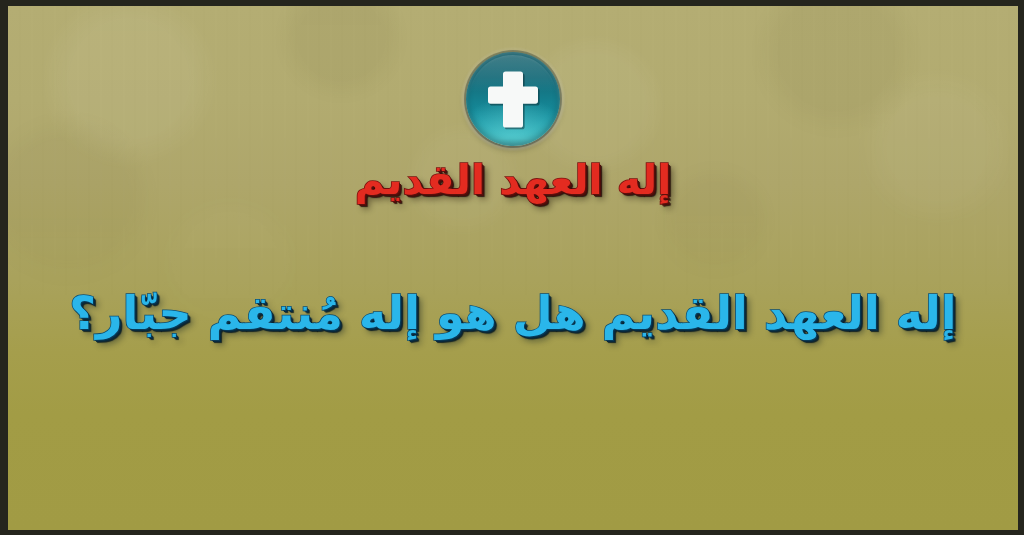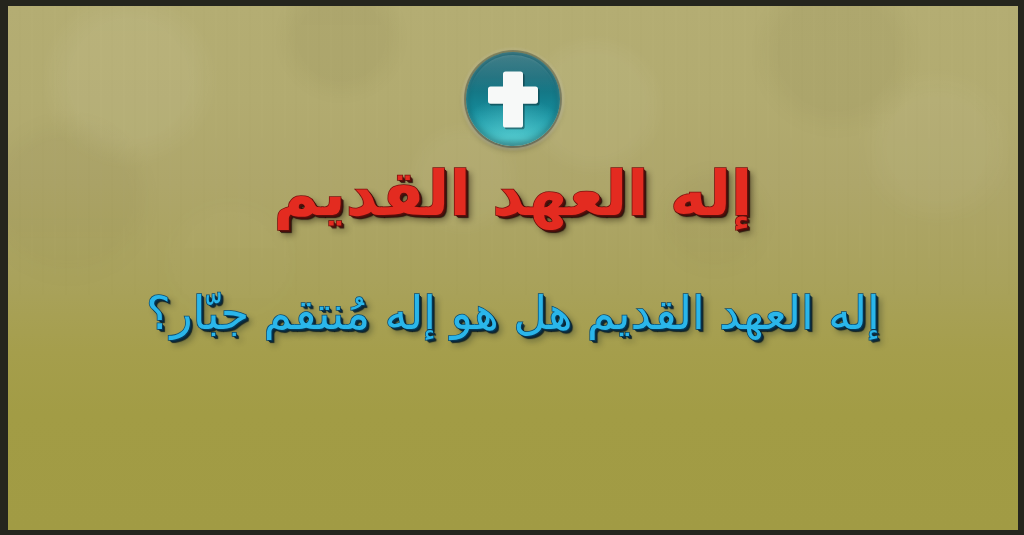--- a/index.html
+++ b/index.html
@@ -149,21 +149,21 @@
     right: 0;
     text-align: center;
     direction: rtl;
     unicode-bidi: isolate;
   }
 
   #headline .txt {
     display: inline-block;
     font-family: "DejaVu Sans", sans-serif;
     font-weight: 700;
-    font-size: 62px;
+    font-size: 41px;
     line-height: 1.28;
     letter-spacing: 1px;
     color: #e32b20;
     -webkit-text-stroke: 1.6px #7c1410;
     paint-order: stroke fill;
     text-shadow:
       1px 1px 0 #5d100c,
       2px 2px 0 #4b0d0a,
       3px 3px 1px rgba(30,8,6,.85),
       5px 5px 6px rgba(20,10,4,.45);
@@ -176,21 +176,21 @@
     left: 0;
     right: 0;
     text-align: center;
     direction: rtl;
     unicode-bidi: isolate;
   }
 
   #subtitle .txt {
     display: inline-block;
     font-family: "DejaVu Sans", sans-serif;
-    font-weight: 400;
+    font-weight: 700;
     font-size: 46px;
     line-height: 1.3;
     letter-spacing: .5px;
     color: #2ab6ea;
     -webkit-text-stroke: 1.5px #0d4f74;
     paint-order: stroke fill;
     text-shadow:
       1px 1px 0 #093a57,
       2px 2px 0 #07293e,
       3px 3px 1px rgba(5,22,33,.85),

